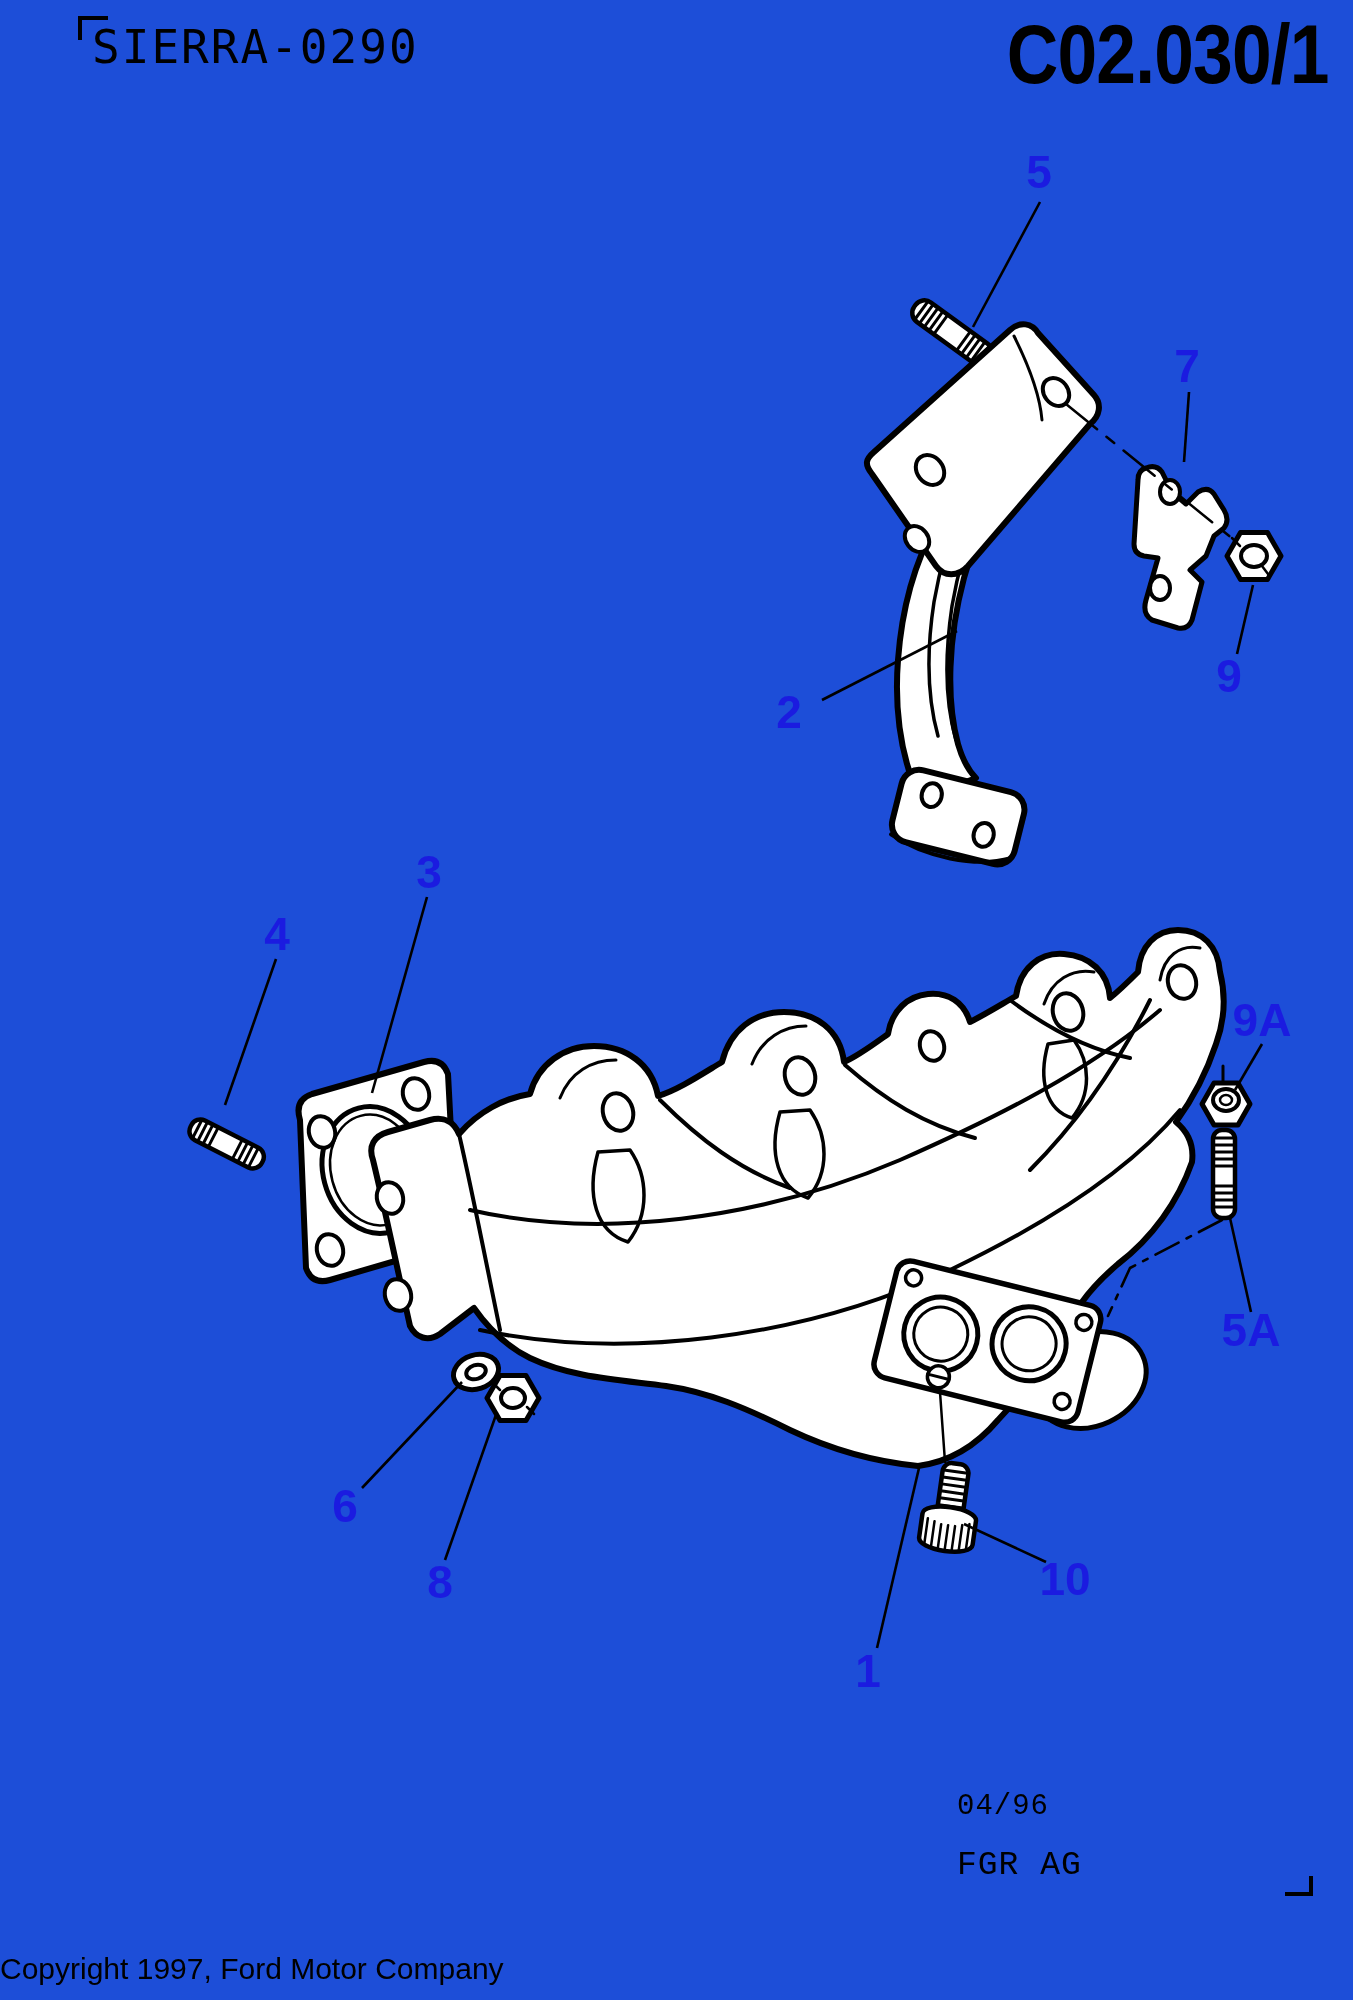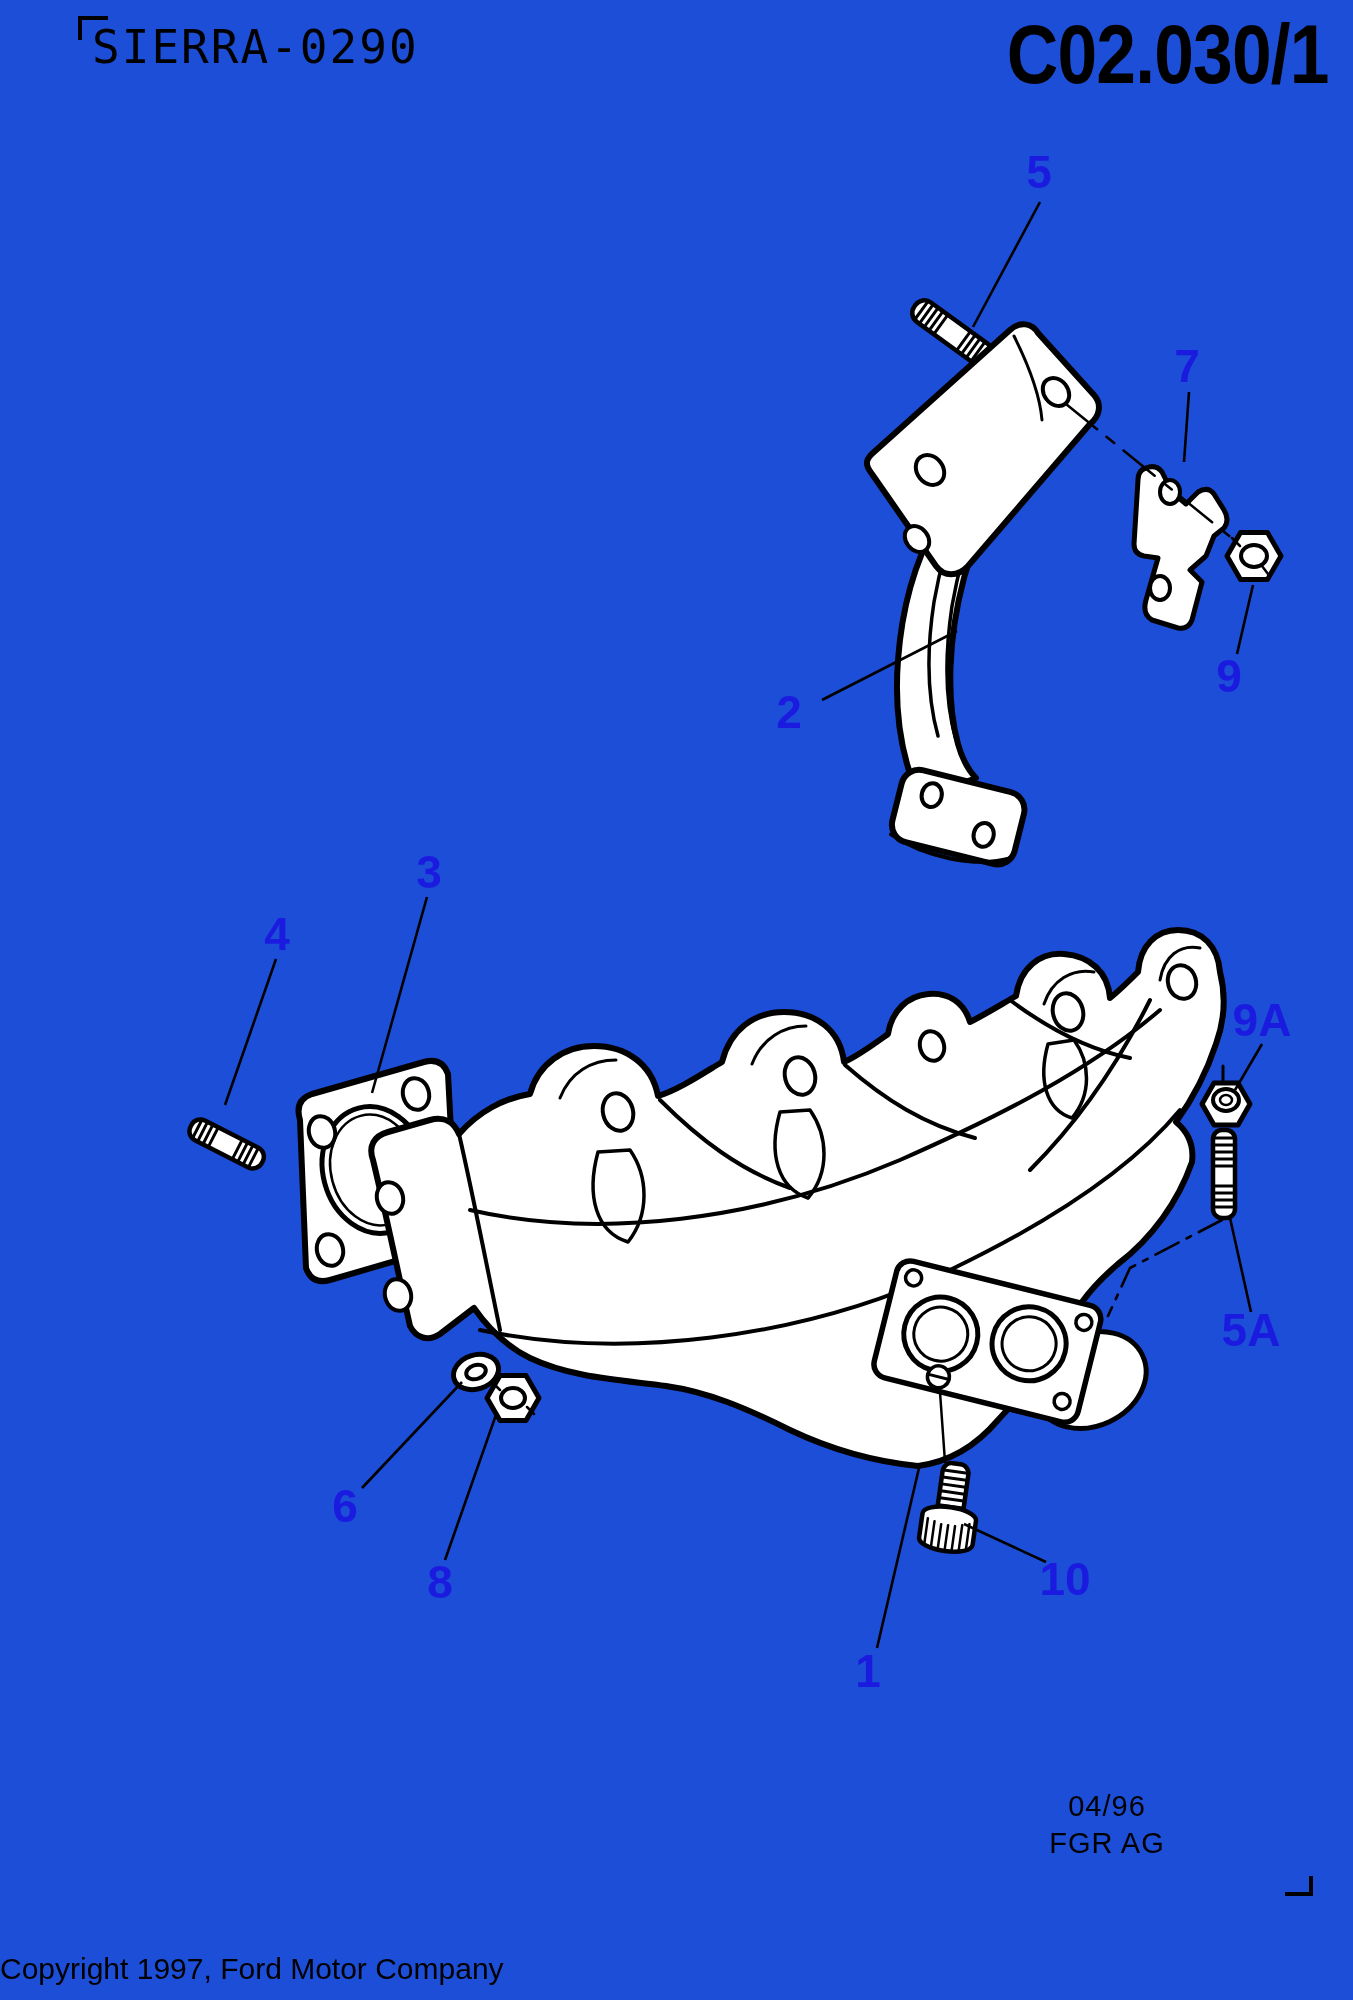--- a/index.html
+++ b/index.html
@@ -24,25 +24,25 @@
   }
   .page-code{
     position:absolute;right:24px;top:6px;
     font-size:84px;font-weight:bold;
     transform:scaleX(0.85);transform-origin:right center;
     letter-spacing:-1px;white-space:nowrap;
   }
   
   .footer-block{
     position:absolute;right:96px;top:1790px;width:300px;
-    text-align:center;
-    font-family:Liberation Sans, sans-serif;
+    text-align:left;
+    font-family:Liberation Mono, monospace;
   }
   .date-code{font-size:29px;letter-spacing:1px;}
-  .sign-code{font-size:29px;letter-spacing:1px;margin-top:4px;}
+  .sign-code{font-size:33px;letter-spacing:1px;margin-top:24px;}
   .crop-mark-br{
     position:absolute;left:1285px;top:1876px;width:24px;height:16px;
     border-bottom:4px solid #000;border-right:4px solid #000;
   }
   .copyright{
     position:absolute;left:0;right:0;top:1952px;
     font-size:30px;
   }
   
   svg.diagram{position:absolute;left:0;top:0;}

